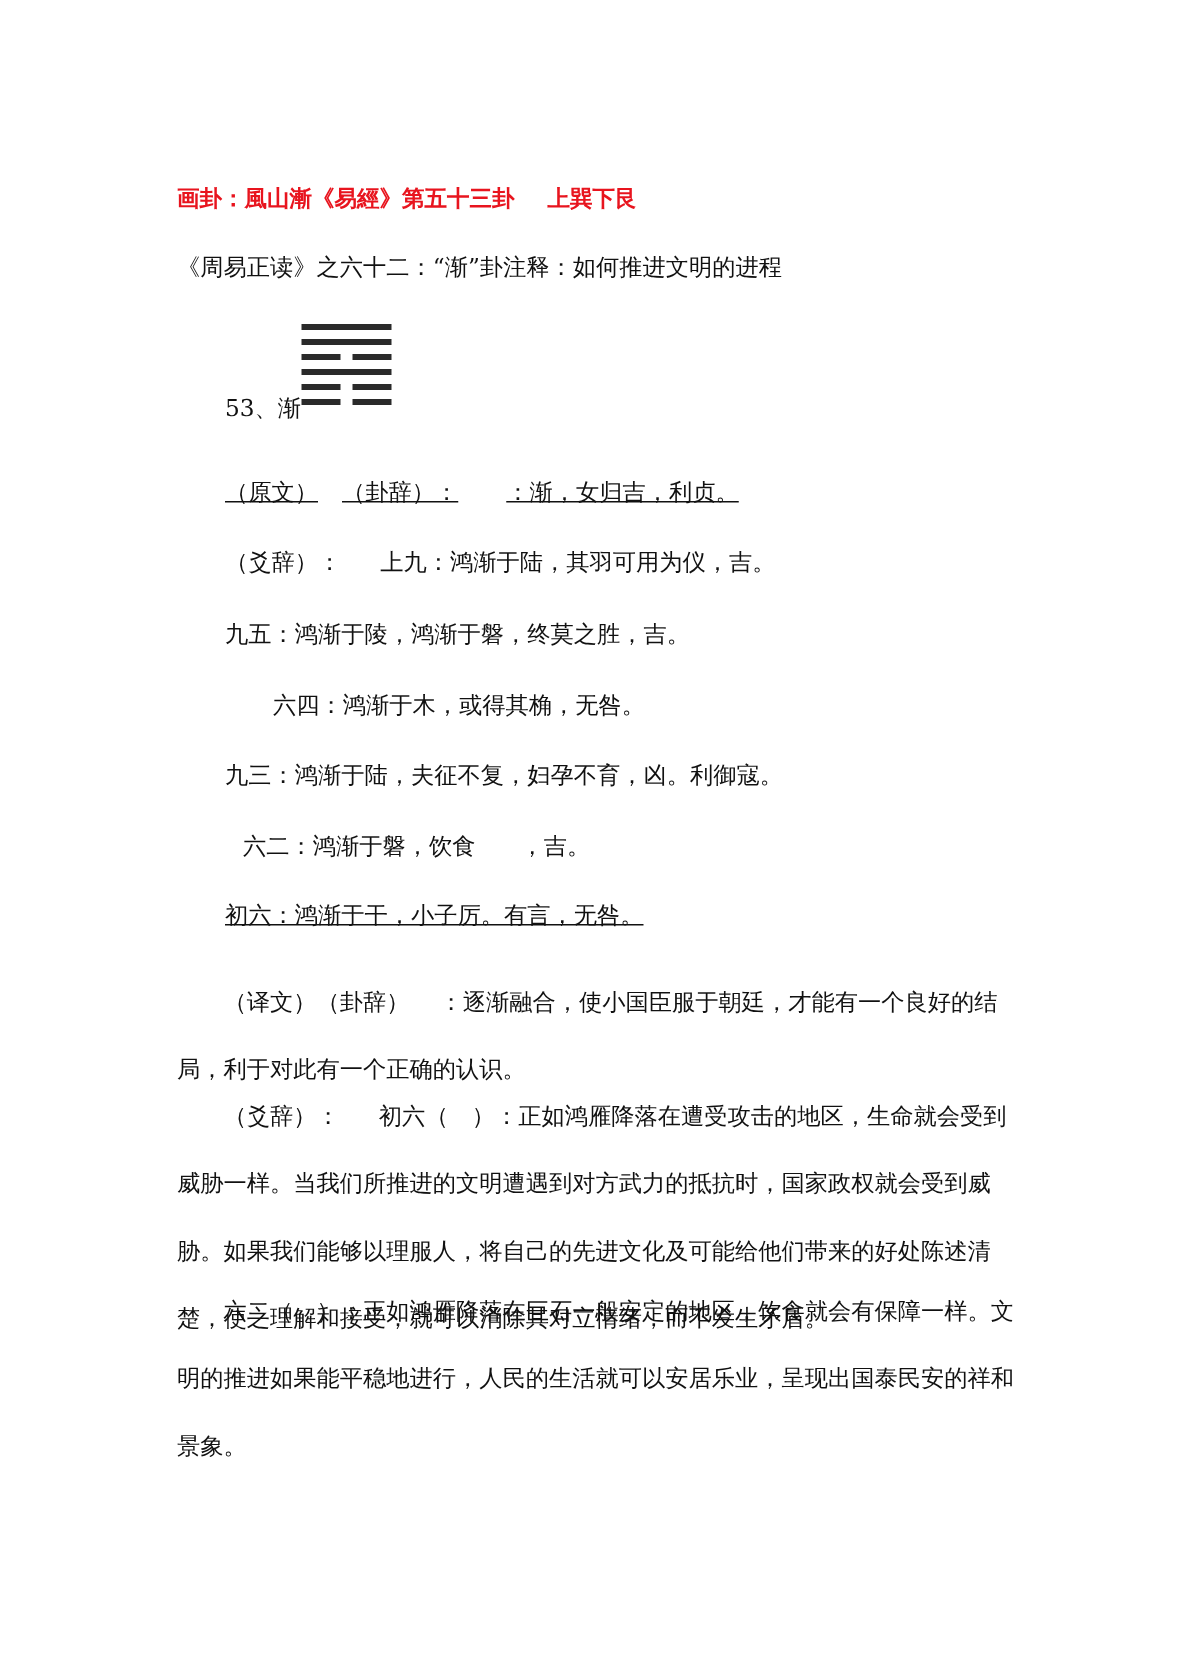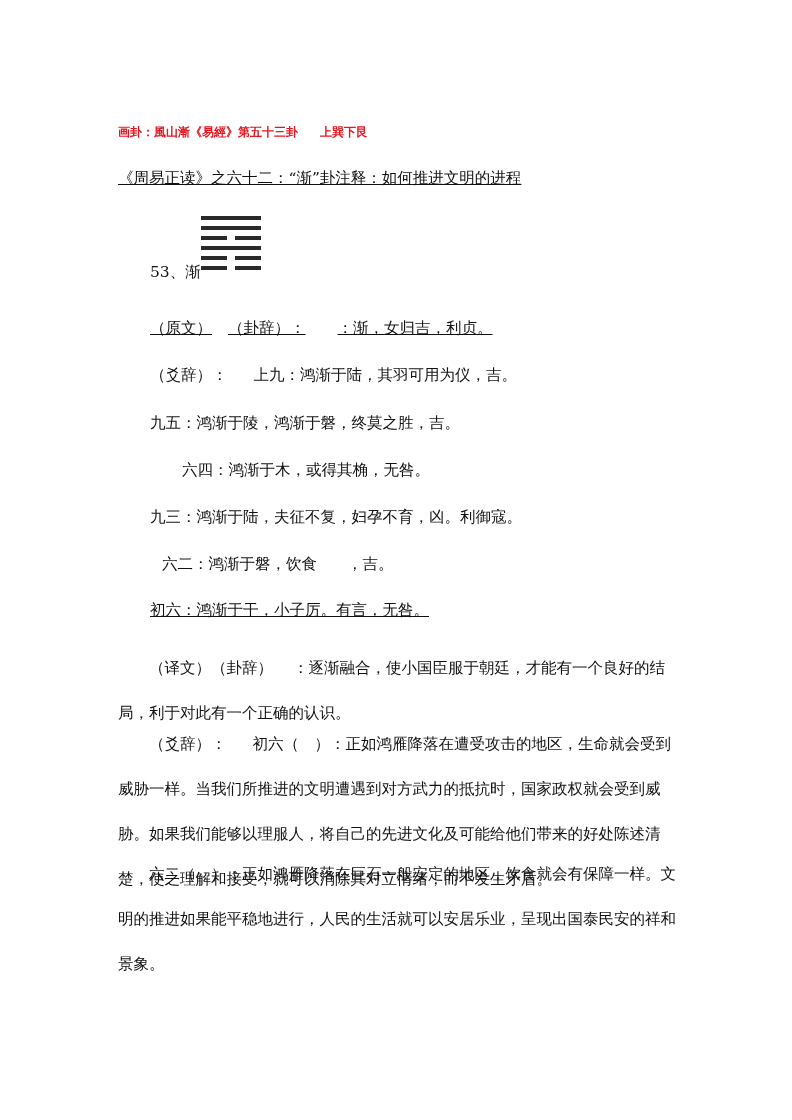--- a/index.html
+++ b/index.html
@@ -1,33 +1,33 @@
 <!DOCTYPE html>
 <html><head>
 <meta charset="utf-8">
 <style>
   html, body { margin: 0; padding: 0; background: #ffffff; }
   body { width: 792px; height: 1120px; position: relative; overflow: hidden;
          font-family: "DejaVu Serif", "Liberation Serif", serif; color: #111; }
   .line { position: absolute; white-space: nowrap; font-size: 15.5px; line-height: 20px; }
-  .red { color: #e8141e; font-size: 12px; font-weight: bold; }
+  .red { color: #e8141e; font-size: 15px; font-weight: bold; }
   .hex { position: absolute; left: 201px; top: 216px; width: 60px; }
   .bar { height: 4px; margin-bottom: 6px; display: flex; justify-content: space-between; }
   .seg { background: #2a2a2a; height: 4px; }
   .para { position: absolute; left: 118px; width: 560px; font-size: 15.5px; line-height: 45px; text-indent: 31px; }
   .gap { display: inline-block; }
 </style>
 </head>
 <body>
 
 <div class="line red" style="left:118px; top:122px;">
   <span>画卦：風山漸《易經》第五十三卦</span><span class="gap" style="width:22px"></span><span>上巽下艮</span>
 </div>
 
-<div class="line" style="left:118px; top:168px;text-decoration:underline;">《周易正读》之六十二：“渐”卦注释：如何推进文明的进程</div>
+<div class="line" style="left:118px; top:168px;">《周易正读》之六十二：“渐”卦注释：如何推进文明的进程</div>
 
 <div class="line" style="left:150px; top:262px;">53、渐</div>
 <div class="hex">
   <div class="bar">
       <div class="seg" style="width:60px"></div>
     </div>
   <div class="bar">
       <div class="seg" style="width:60px"></div>
     </div>
   <div class="bar">

